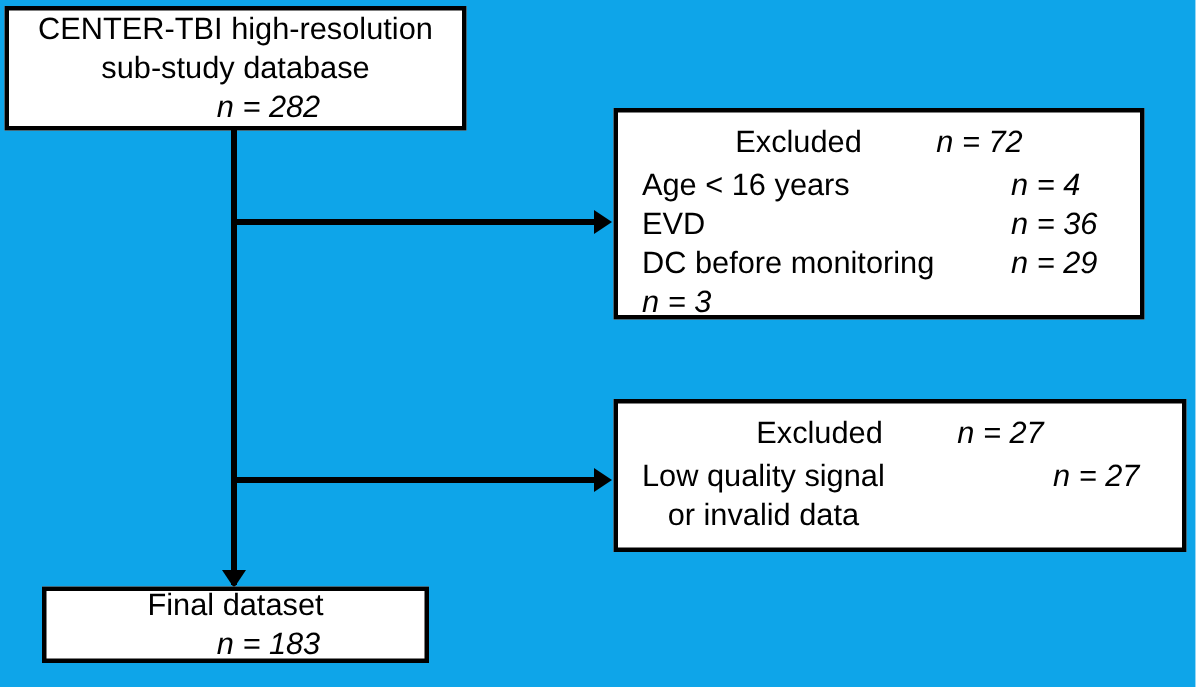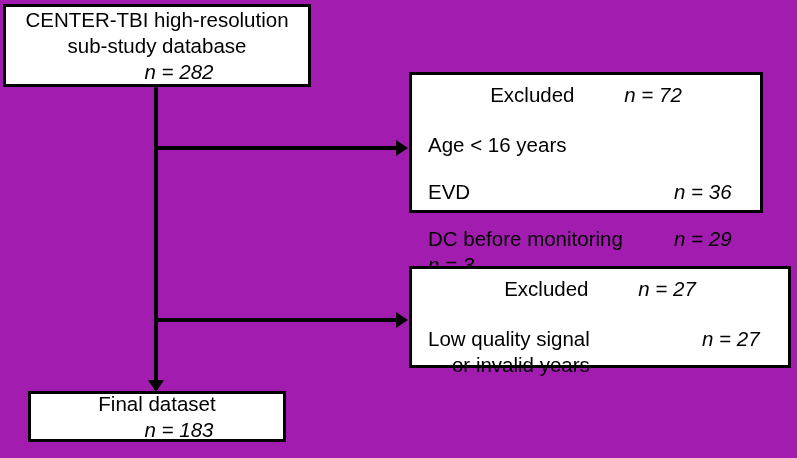--- a/index.html
+++ b/index.html
@@ -4,21 +4,21 @@
 <style>
   html, body {
     margin: 0;
     padding: 0;
     background: #ffffff;
   }
   #canvas {
     position: relative;
     width: 797px;
     height: 458px;
-    background: #a21caf;
+    background: #0ea5e9;
     font-family: "Liberation Sans", sans-serif;
     color: #000000;
     overflow: hidden;
   }
   .box {
     position: absolute;
     box-sizing: border-box;
     border: 3px solid #000000;
     background: #ffffff;
     display: flex;
@@ -53,21 +53,21 @@
     padding-right: 14px;
   }
   .excl-row {
     display: flex;
     align-items: baseline;
     justify-content: space-between;
     font-size: 20.5px;
     line-height: 26px;
     white-space: nowrap;
   }
-  .excl-row .reason { text-align: right; margin-top: 21px; }
+  .excl-row .reason { text-align: center; }
   .excl-row .count  { font-style: italic; text-align: left; min-width: 72px; }
   .reason-multi { line-height: 26px; }
 
   
   .line { position: absolute; background: #000000; }
   #trunk-vertical   { left: 154px; top: 86px;  width: 4px;  height: 304px; }
   #branch-line-1    { left: 156px; top: 146px; width: 244px; height: 4px; }
   #branch-line-2    { left: 156px; top: 318px; width: 244px; height: 4px; }
 
   .arrow-right {
@@ -105,20 +105,21 @@
   <div class="arrow-right" id="branch-arrow-1"></div>
   <div class="line" id="branch-line-2"></div>
   <div class="arrow-right" id="branch-arrow-2"></div>
   <div class="arrow-down" id="final-arrow"></div>
 
   <div class="box" id="node-excluded-1">
     <div class="excl-title"><span>Excluded </span><span class="ital">n = 72</span></div>
     <div class="excl-rows">
       <div class="excl-row">
         <span class="reason">Age &lt; 16 years</span>
+        <span class="count">n = 4</span>
       </div>
       <div class="excl-row">
         <span class="reason">EVD</span>
         <span class="count">n = 36</span>
       </div>
       <div class="excl-row">
         <span class="reason">DC before monitoring</span>
         <span class="count">n = 29</span>
       </div>
       <div class="excl-row">
@@ -126,21 +127,21 @@
       </div>
     </div>
   </div>
 
   <div class="box" id="node-excluded-2">
     <div class="excl-title"><span>Excluded </span><span class="ital">n = 27</span></div>
     <div class="excl-rows">
       <div class="excl-row">
         <span class="reason reason-multi">
           <span>Low quality signal</span><br>
-          <span>or invalid years</span>
+          <span>or invalid data</span>
         </span>
         <span class="count">n = 27</span>
       </div>
     </div>
   </div>
 
   <div class="box" id="node-final">
     <div class="box-line">Final dataset</div>
     <div class="box-line ital">n = 183</div>
   </div>

